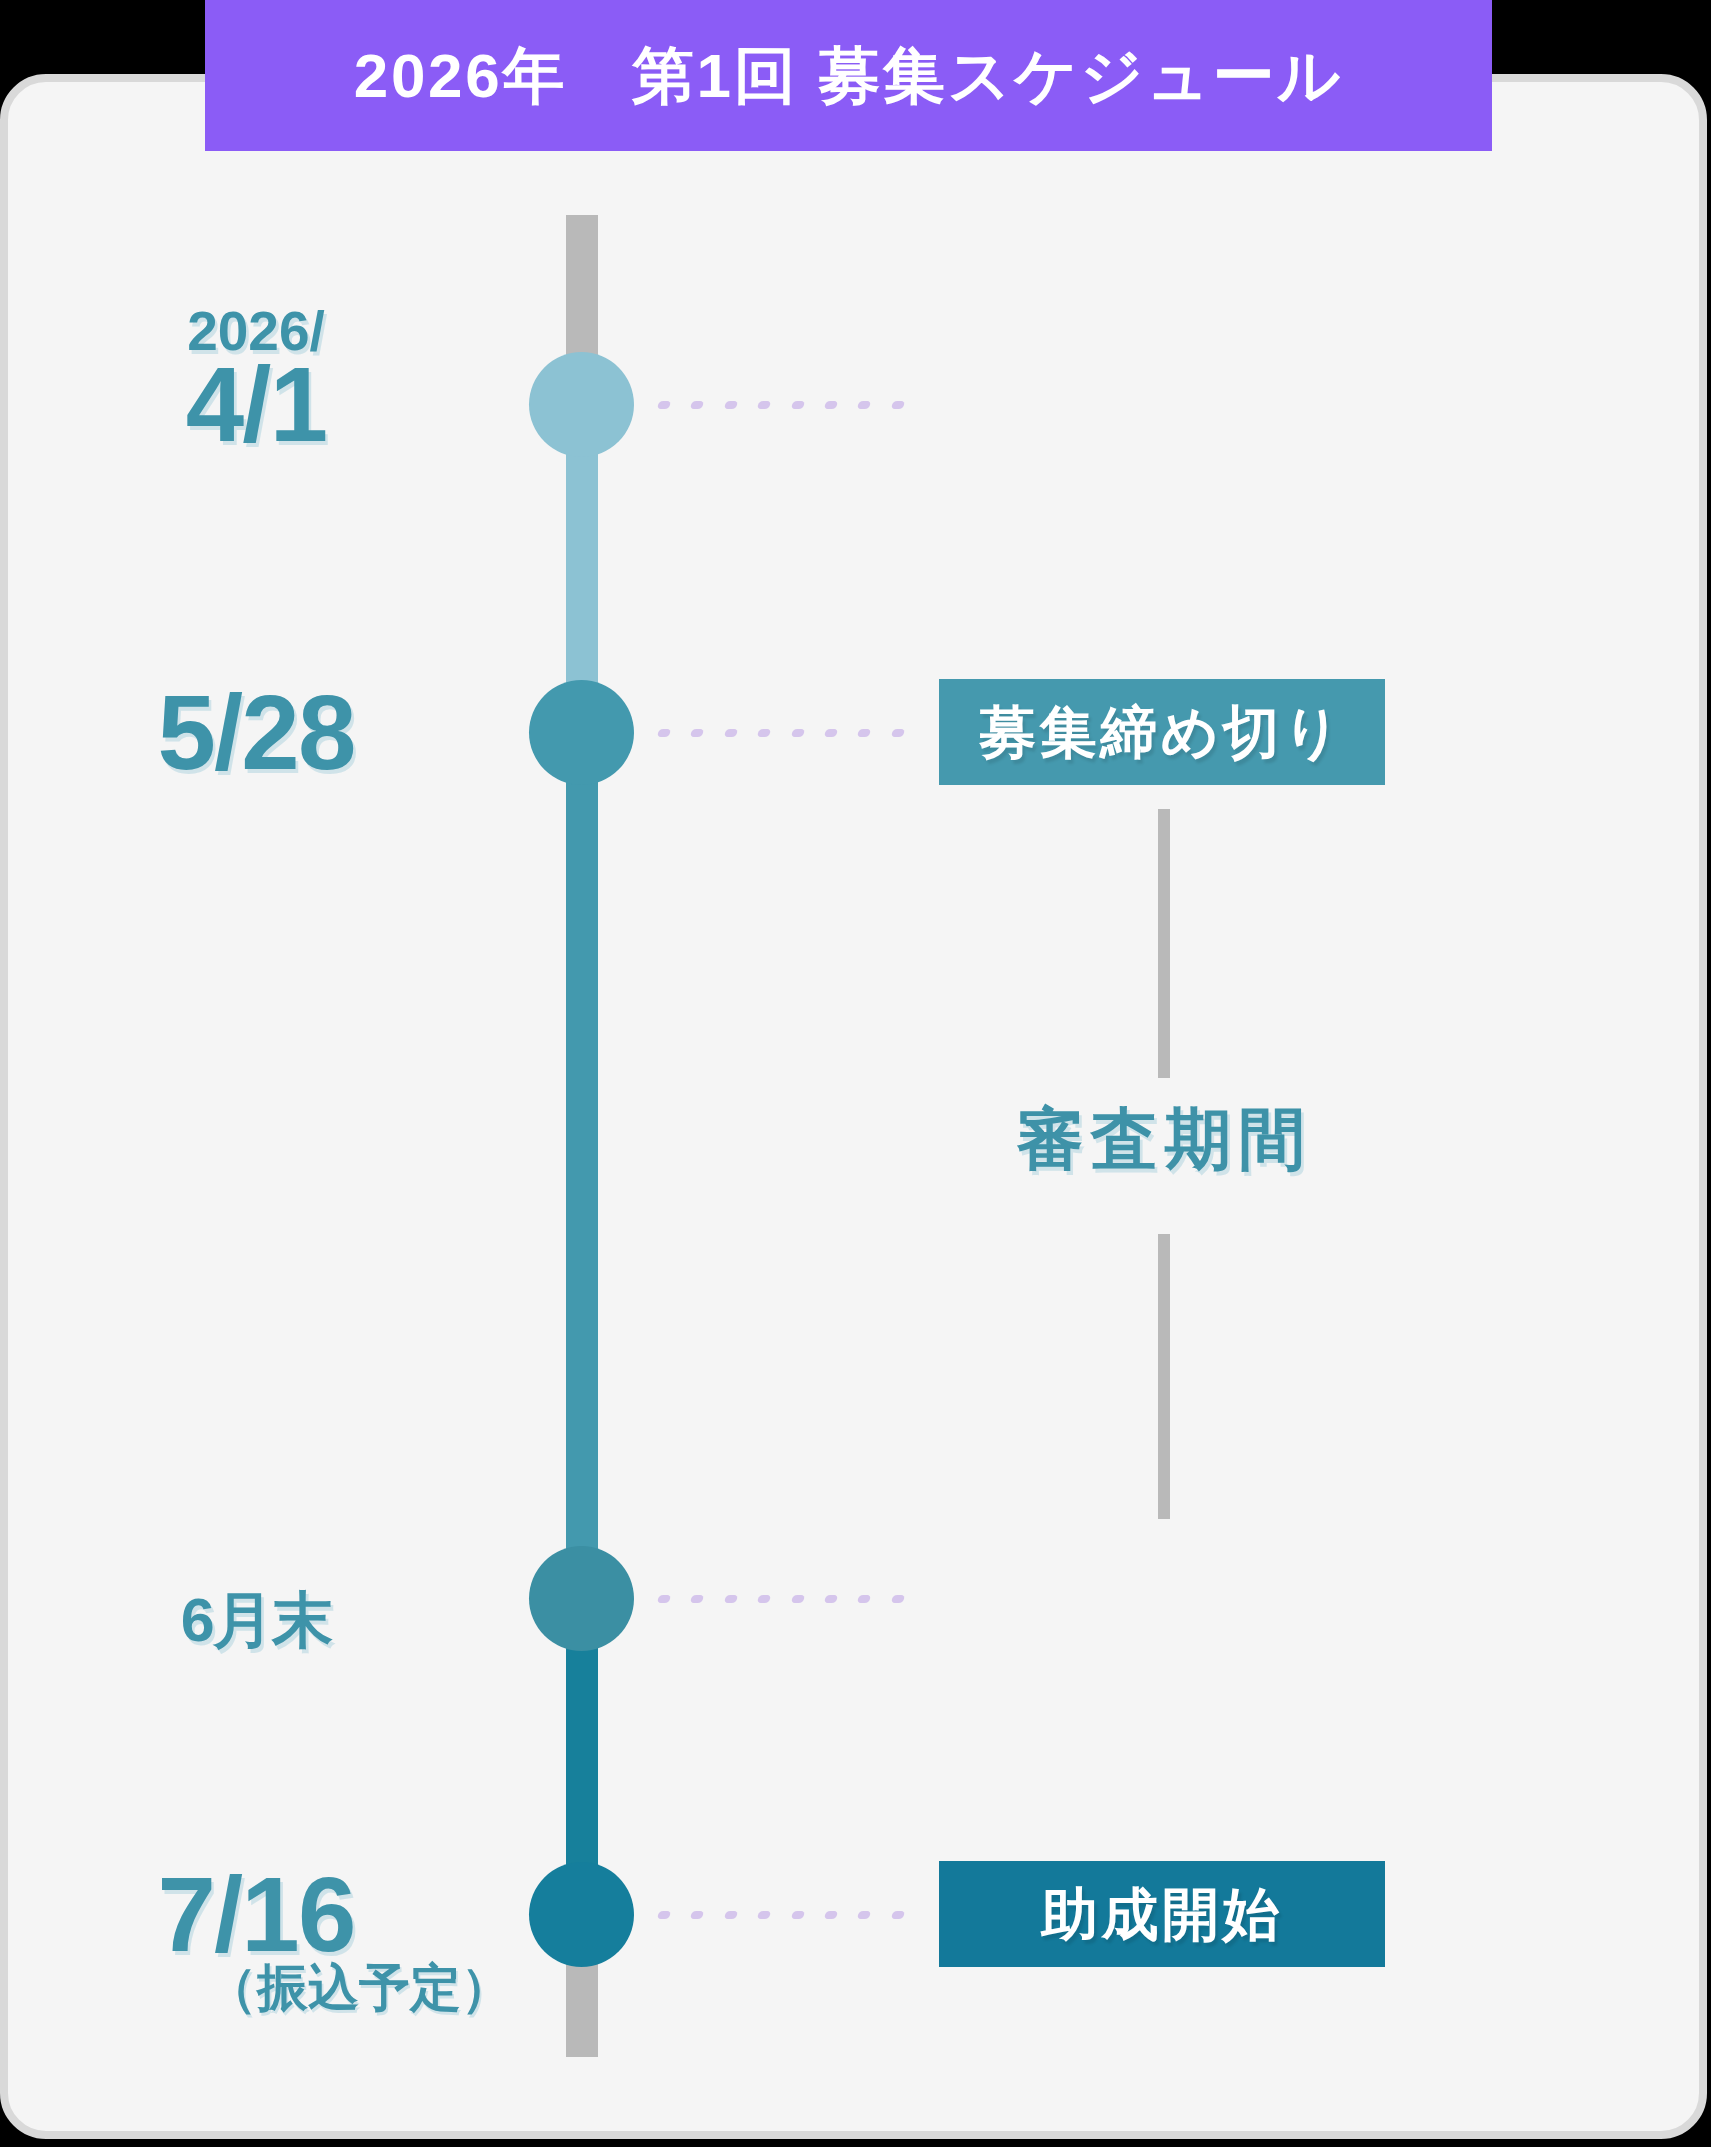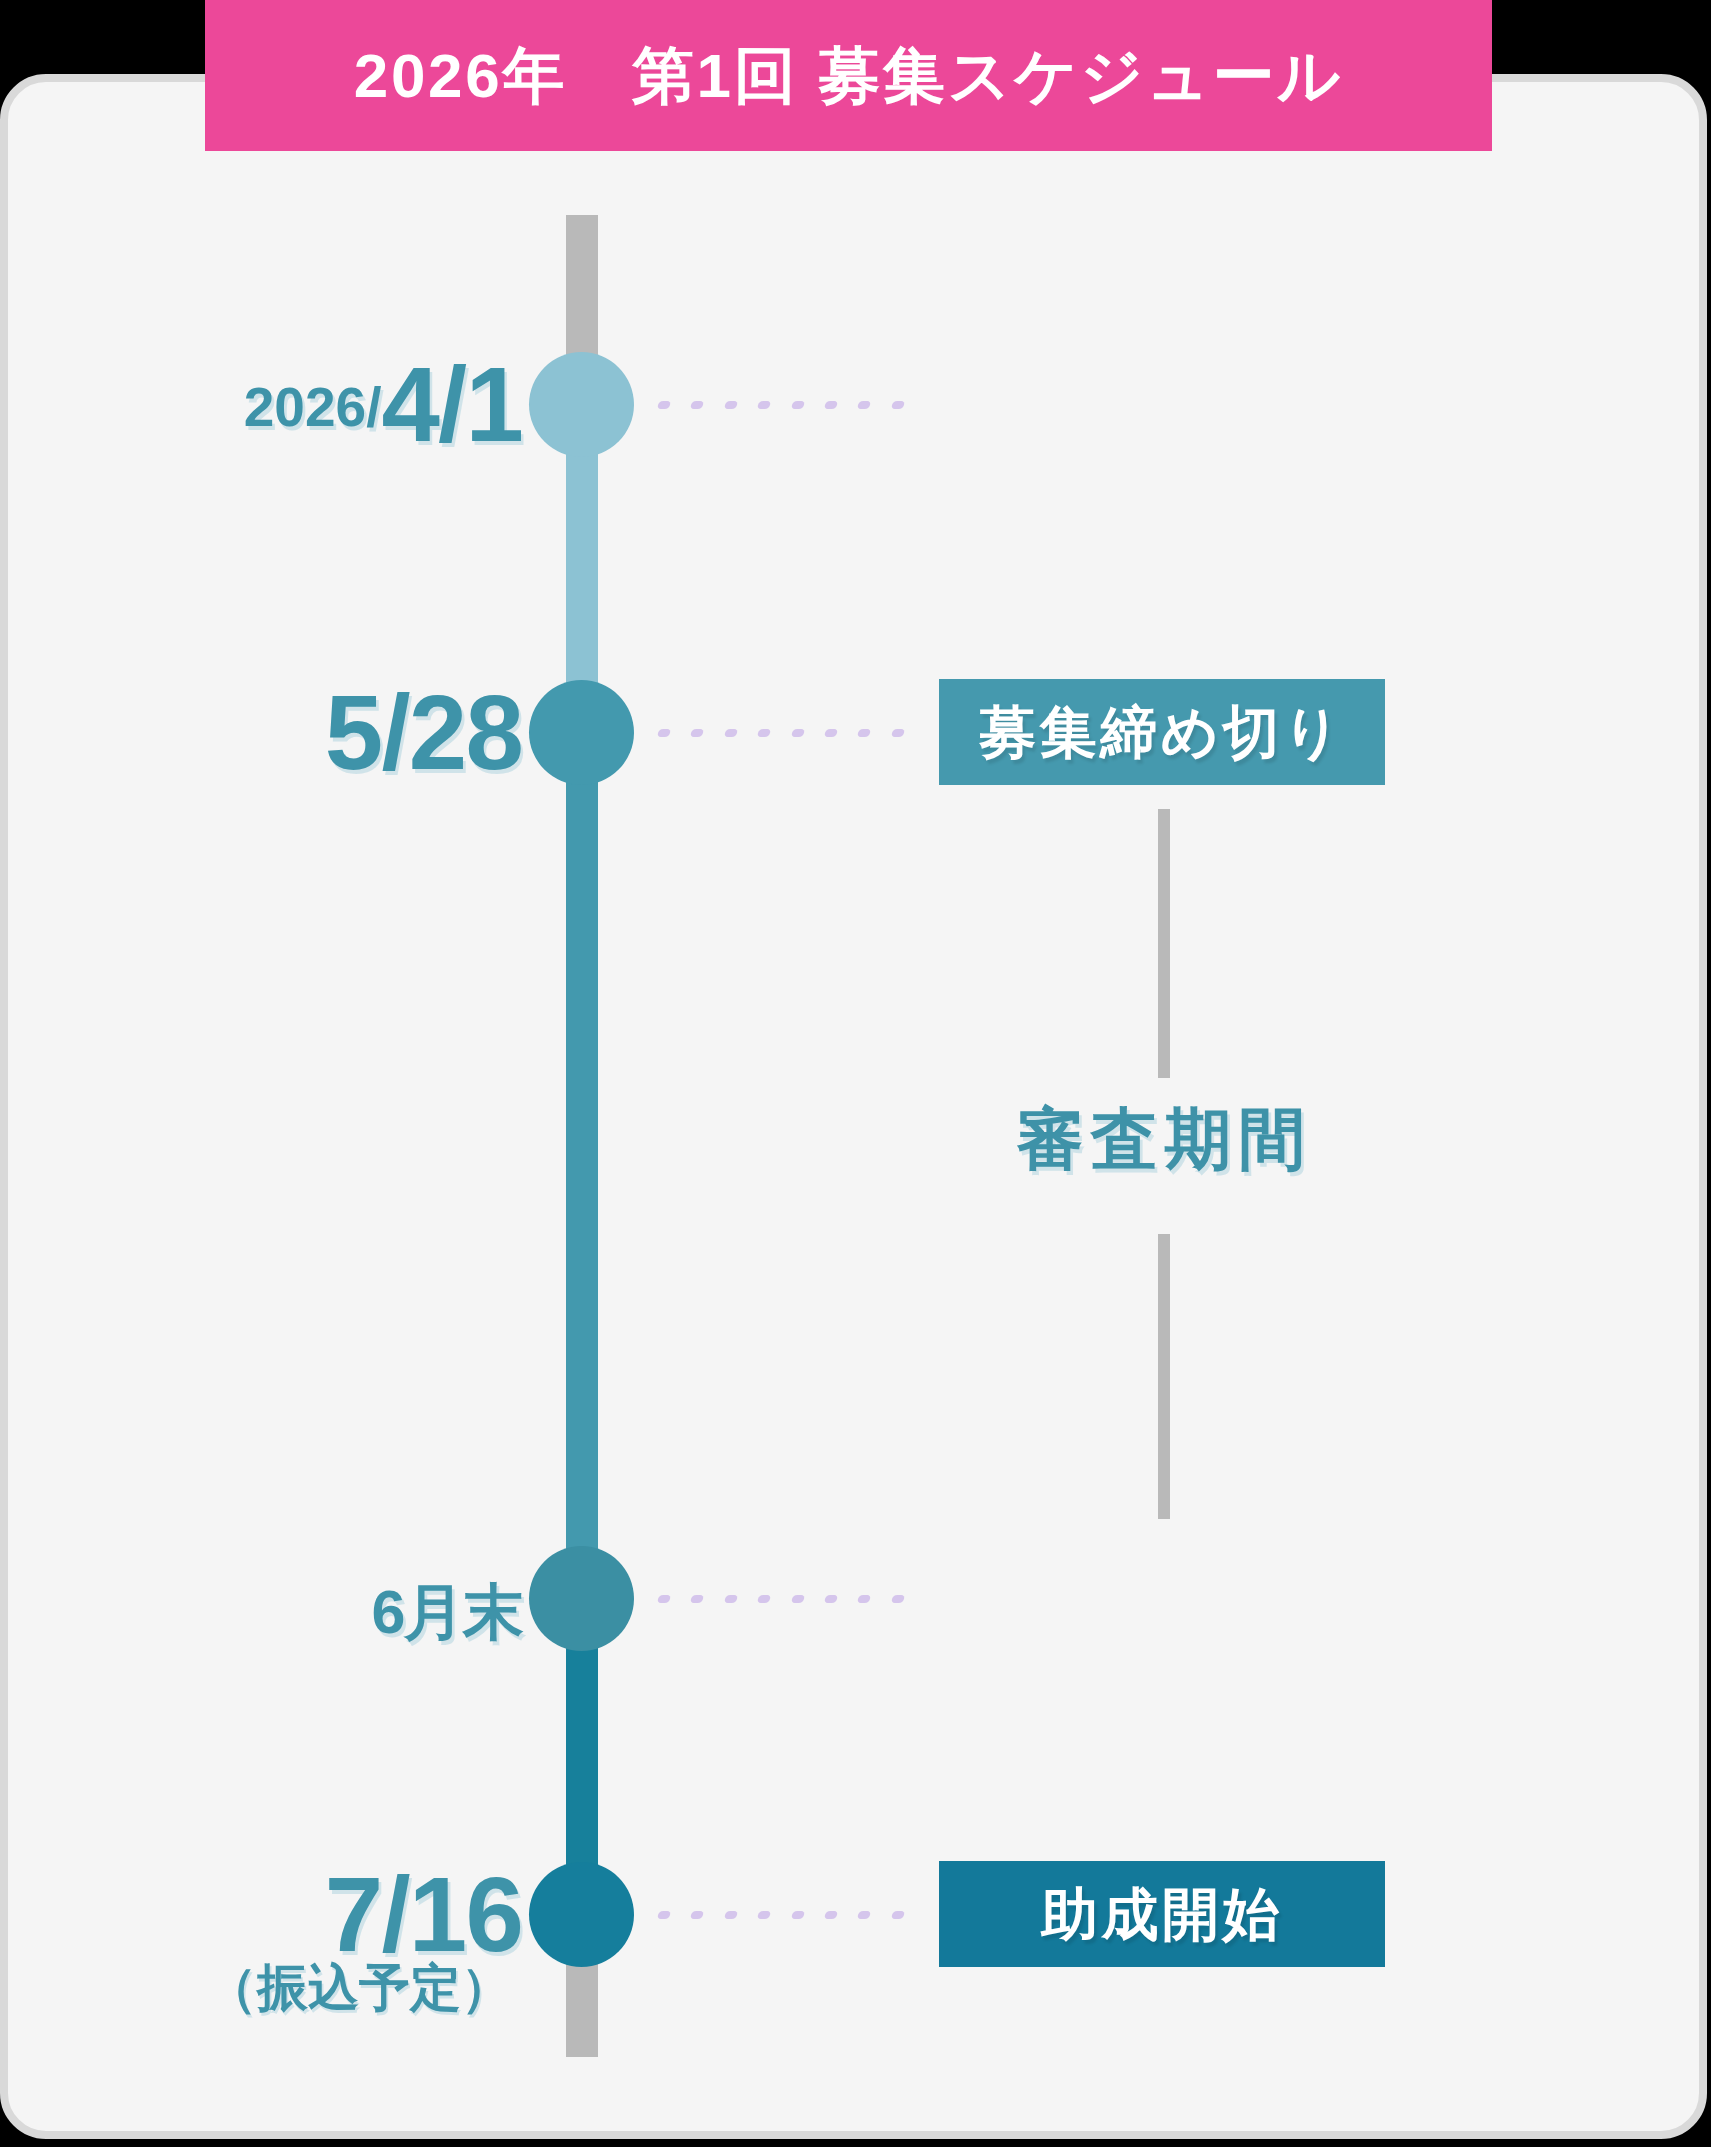--- a/index.html
+++ b/index.html
@@ -21,24 +21,24 @@
   .rail-top{top:215px;height:192px;}
   .seg1{top:404px;height:332px;}
   .seg2{top:732px;height:869px;}
   .seg3{top:1598px;height:320px;}
   .rail-tail{top:1914px;height:143px;}
 
   
   .milestone{position:absolute;left:0;width:1711px;height:106px;}
   .m0{top:351px;} .m1{top:679px;} .m2{top:1545px;} .m3{top:1861px;}
 
-  .date{position:absolute;left:12px;top:0;width:510px;height:106px;
+  .date{position:absolute;left:1px;top:0;width:510px;height:106px;
         display:flex;align-items:center;justify-content:flex-end;
         color:#3e93a9;font-weight:800;line-height:1;white-space:nowrap;
-        text-shadow:2.7px 3.5px 0 rgba(141,195,211,0.35);}
+        text-shadow:2.7px 3.5px 0 rgba(141,195,211,0.35);flex-direction:column;}
   .date .date-prefix{font-size:55px;align-self:center;margin-bottom:-7px;}
   .date .date-main{font-size:105px;letter-spacing:-1.8px;}
   .date-note{position:absolute;left:0;top:101px;width:512px;text-align:right;
              color:#3e93a9;font-weight:700;font-size:51px;line-height:1;white-space:nowrap;
              text-shadow:1.8px 2.7px 0 rgba(141,195,211,0.35);}
 
   .node{position:absolute;left:529px;top:0.9px;width:105px;height:105px;border-radius:50%;
         background:var(--circle,#4399ae);}
 
   .dots{position:absolute;left:658px;top:50px;height:8px;display:flex;align-items:center;}
@@ -59,21 +59,21 @@
                 color:#3e92a8;font-size:67px;font-weight:800;letter-spacing:7px;line-height:1;
                 white-space:nowrap;text-shadow:2.7px 3.5px 0 rgba(141,195,211,0.35);}
 </style>
 </head>
 <body>
 
 <div class="stage">
 
   <div class="card"></div>
 
-  <div class="header" style="background: #ec4899;">
+  <div class="header" style="background: #8b5cf6;">
     <div class="title">2026年　第1回 募集スケジュール</div>
   </div>
 
   <div class="rail rail-top" style="background: rgb(185, 185, 185);"></div>
   <div class="rail seg1" style="background: rgb(140, 194, 211);"></div>
   <div class="rail seg2" style="background: rgb(67, 153, 174);"></div>
   <div class="rail seg3" style="background: rgb(23, 128, 155);"></div>
   <div class="rail rail-tail" style="background: rgb(185, 185, 185);"></div>
 
   <div class="review-line review-line-a" style="background: rgb(185, 185, 185);"></div>

